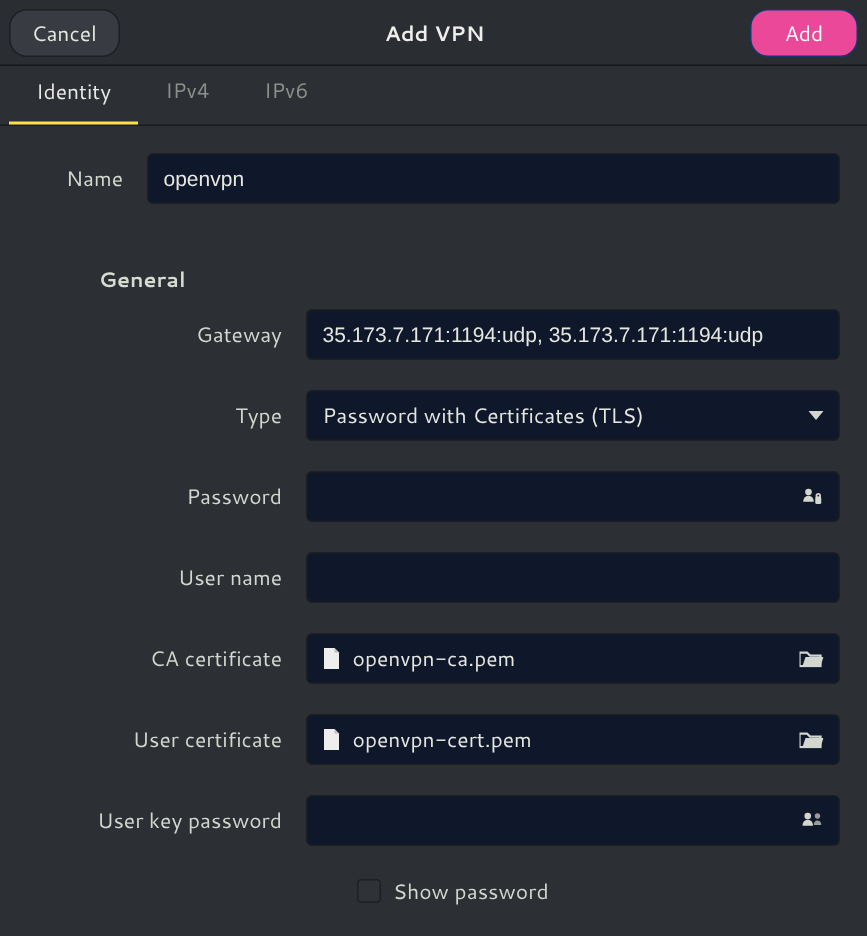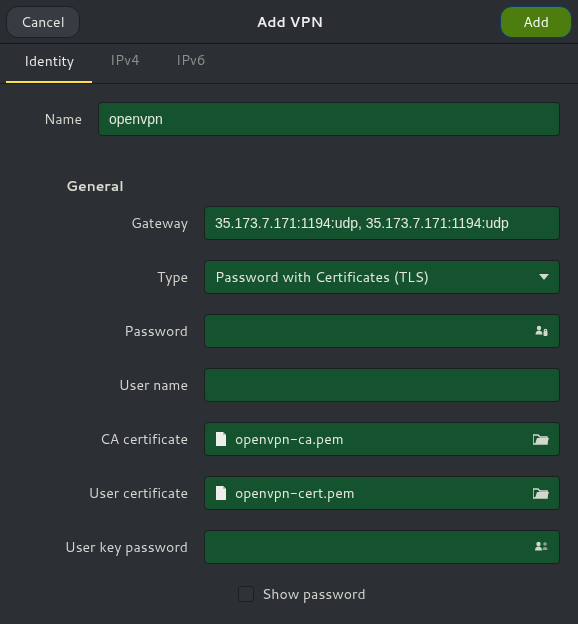--- a/index.html
+++ b/index.html
@@ -27,21 +27,21 @@
     align-items: center;
     justify-content: center;
     background: #383c42;
     border: 1px solid #1d1f22;
     border-radius: 12px;
     color: #e4e8e0;
     cursor: pointer;
     font-size: 14px;
   }
   .tb-btn.primary {
-    background: #4d7c0f;
+    background: #ec4899;
     border: 1px solid #0d3a73;
     color: #ffffff;
   }
   .tb-title {
     font-weight: 700;
     color: #eeeeec;
     font-size: 14px;
   }
   .tabs {
     display: flex;
@@ -86,21 +86,21 @@
   .section-title {
     font-weight: 700;
     color: #d7dbd2;
     padding: 14px 0 10px 48px;
     font-size: 14px;
   }
   .section-title.first { padding-top: 20px; }
   .input, .select, .filechooser {
     flex: 1;
     height: 34px;
-    background: #14532d;
+    background: #0f172a;
     border: 1px solid #1d1f22;
     border-radius: 4px;
     color: #e4e8e0;
     padding: 0 10px;
     display: flex;
     align-items: center;
     font-size: 14px;
     outline: none;
   }
   input.input::placeholder { color: #e4e8e0; }

